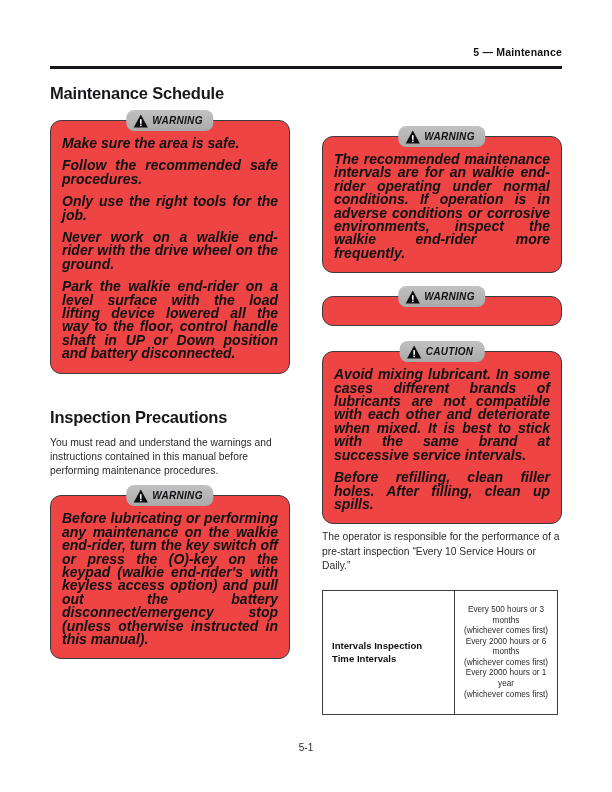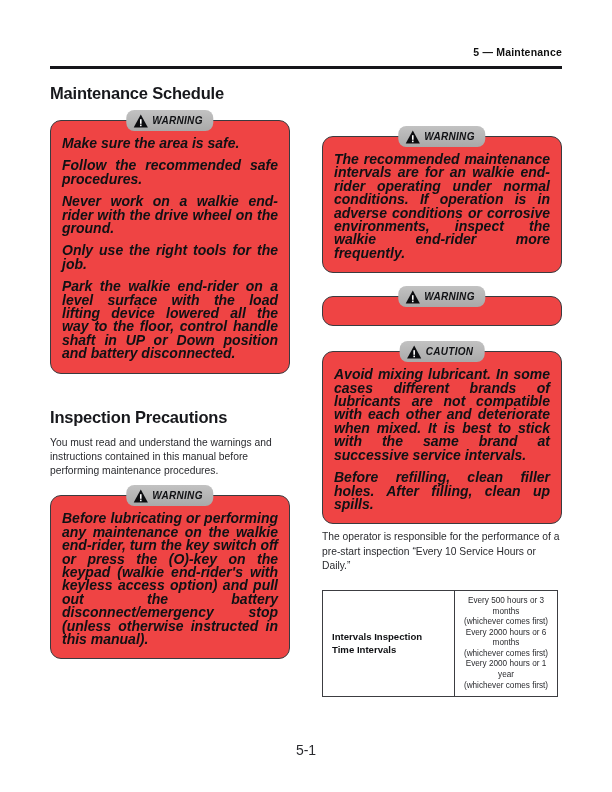--- a/index.html
+++ b/index.html
@@ -113,21 +113,21 @@
   
   .interval-table {
     border-collapse: collapse;
     width: 236px;
     margin-top: 17px;
     table-layout: fixed;
   }
   .interval-table td {
     border: 1.2px solid #3c3d41;
     vertical-align: middle;
-    padding: 5px 6px;
+    padding: 14px 6px;
   }
   .interval-table .cell-label {
     width: 116px;
     font-size: 9.6px;
     font-weight: bold;
     line-height: 12.4px;
     color: #101114;
     padding-left: 9px;
   }
   .interval-table .cell-values {
@@ -137,21 +137,21 @@
     color: #2a2b2f;
   }
 
   
   .page-footer {
     position: absolute;
     left: 0;
     top: 742px;
     width: 612px;
     text-align: center;
-    font-size: 14px;
+    font-size: 10px;
     color: #2a2b2f;
   }
 </style>
 </head>
 <body>
 
 <div class="page-header">
   <div class="hdr-text">5 — Maintenance</div>
   <div class="hdr-rule"></div>
 </div>
@@ -166,22 +166,22 @@
         <svg width="15" height="14" viewBox="0 0 15 14">
           <polygon points="7.5,0.6 14.6,13.4 0.4,13.4" fill="#0c0d10"></polygon>
           <rect x="6.7" y="5.2" width="1.6" height="4.6" fill="#ffffff"></rect>
           <rect x="6.7" y="10.6" width="1.6" height="1.6" fill="#ffffff"></rect>
         </svg>
       </span>
       <span class="badge-label">WARNING</span>
     </div>
     <p class="alert-text">Make sure the area is safe.</p>
     <p class="alert-text">Follow the recommended safe procedures.</p>
+    <p class="alert-text">Only use the right tools for the job.</p>
     <p class="alert-text">Never work on a walkie end-rider with the drive wheel on the ground.</p>
-    <p class="alert-text">Only use the right tools for the job.</p>
     <p class="alert-text">Park the walkie end-rider on a level surface with the load lifting device lowered all the way to the floor, control handle shaft in UP or Down position and battery disconnected.</p>
   </div>
 
 
   <h2 class="section-title title-inspection">Inspection Precautions</h2>
 
   <p class="body-para">You must read and understand the warnings and instructions contained in this manual before performing maintenance procedures.</p>
 
   <div class="alert-box">
     <div class="alert-badge">

